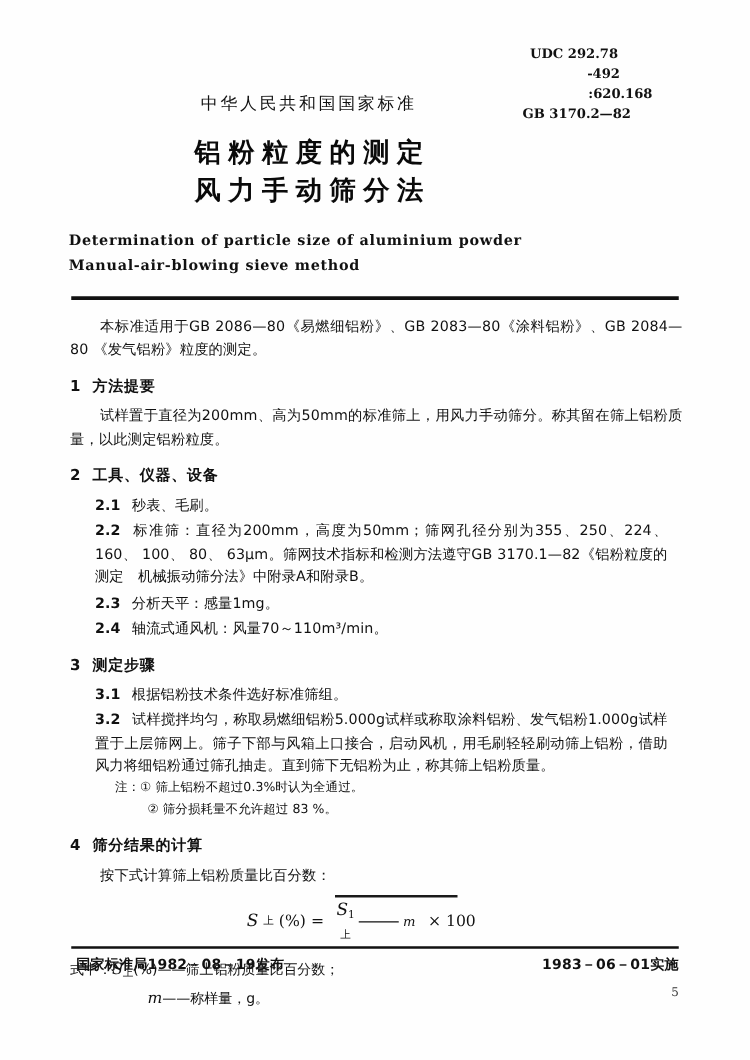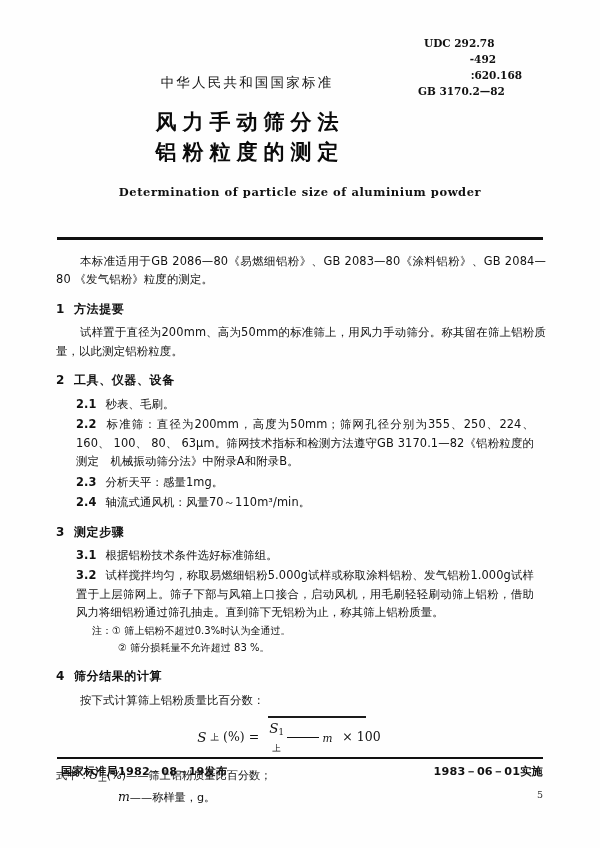--- a/index.html
+++ b/index.html
@@ -72,21 +72,21 @@
   .code-block .c-2 { padding-right: 40px; }
   .code-block .c-3 { padding-right: 14px; }
   .code-block .c-gb { text-align: left; padding-left: 0px; }
 
   
   .en-title {
     position: absolute;
     left: 55px;
     top: 182px;
     width: 490px;
-    text-align: center;
+    text-align: left;
     font-family: "DejaVu Serif", "Liberation Serif", serif;
     font-weight: bold;
     font-size: 11.5px;
     line-height: 1.78;
     letter-spacing: 0.55px;
     color: #111;
   }
 
   
   .rule-top {
@@ -257,34 +257,35 @@
   }
 </style>
 </head>
 <body>
 
 <div class="page">
 
   <div class="masthead">
     <div class="org-line">中华人民共和国国家标准</div>
     <div class="main-title">
+      <div class="tline">铝粉粒度的测定</div>
       <div class="tline">风力手动筛分法</div>
-      <div class="tline">铝粉粒度的测定</div>
     </div>
   </div>
 
   <div class="code-block">
     <div class="c-udc">UDC 292.78</div>
     <div class="c-2">-492</div>
     <div class="c-3">:620.168</div>
     <div class="c-gb">GB 3170.2—82</div>
   </div>
 
   <div class="en-title">
     <div>Determination of particle size of aluminium powder</div>
+    <div>Manual-air-blowing sieve method</div>
   </div>
 
   <div class="rule-top"></div>
 
   <div class="body-area">
 
     <p class="para">本标准适用于GB 2086—80《易燃细铝粉》、GB 2083—80《涂料铝粉》、GB 2084—80 《发气铝粉》粒度的测定。</p>
 
     <div class="sec-head">
       <span class="num">1</span><span>方法提要</span>

